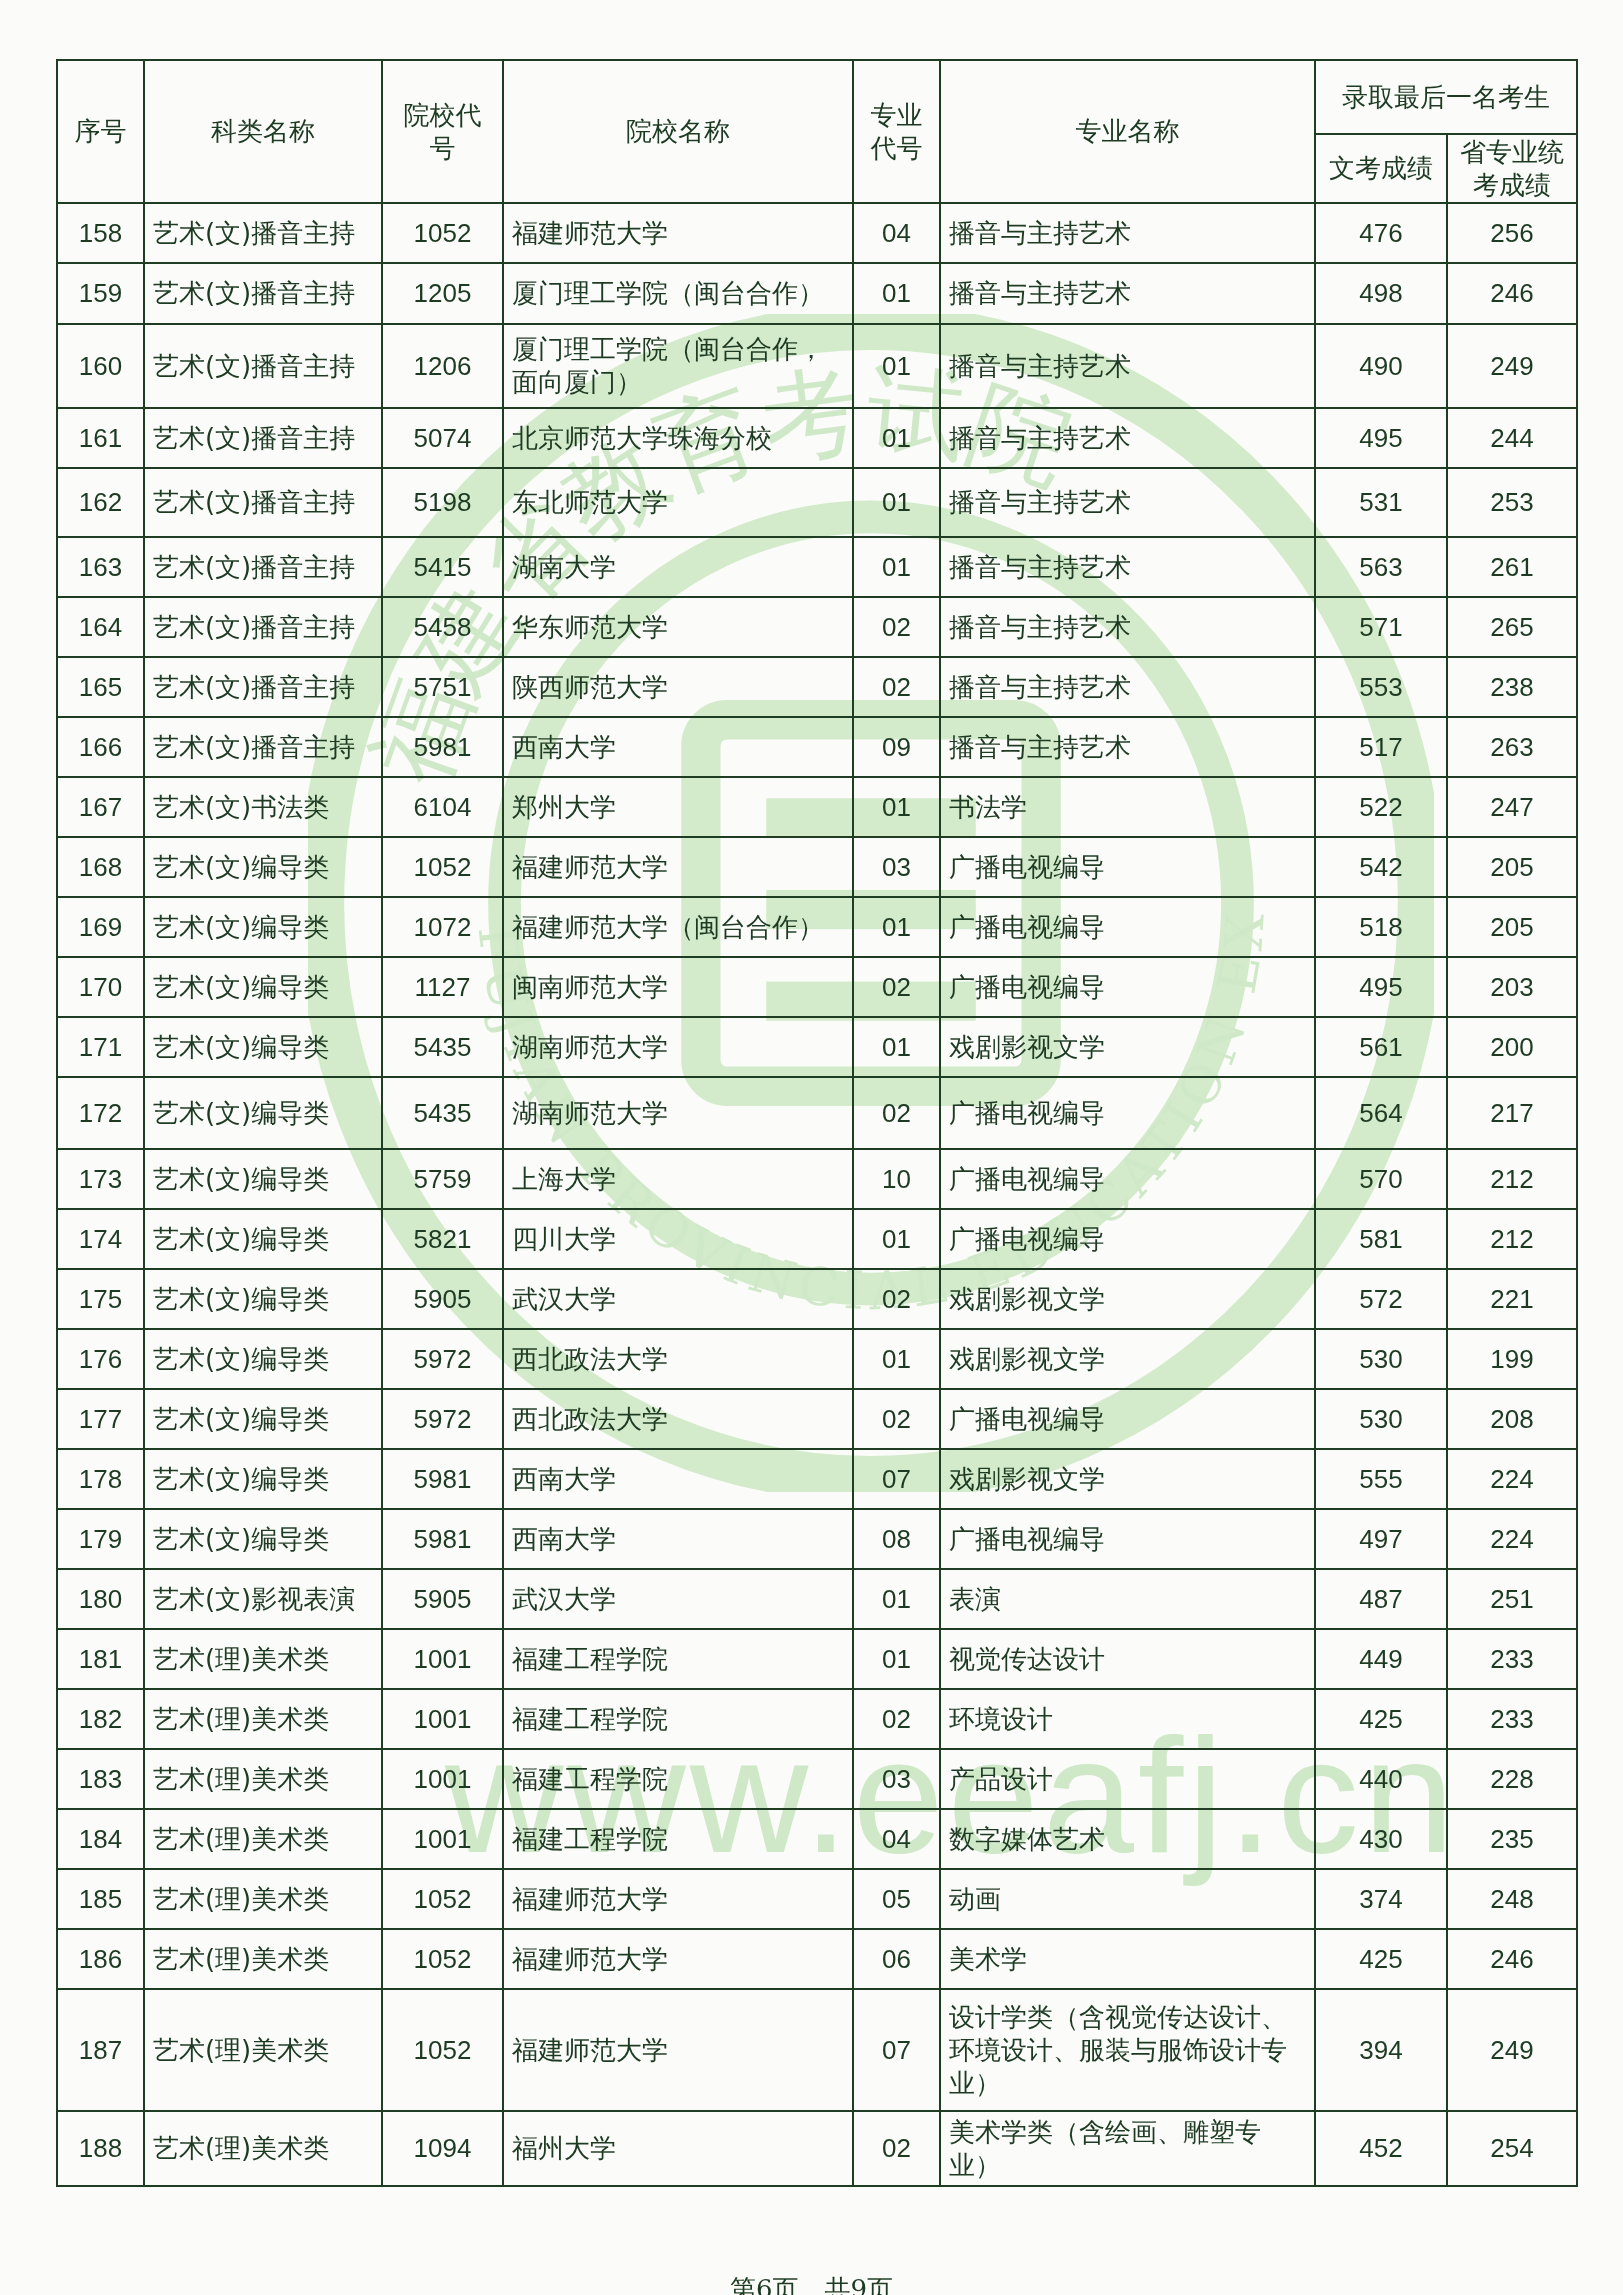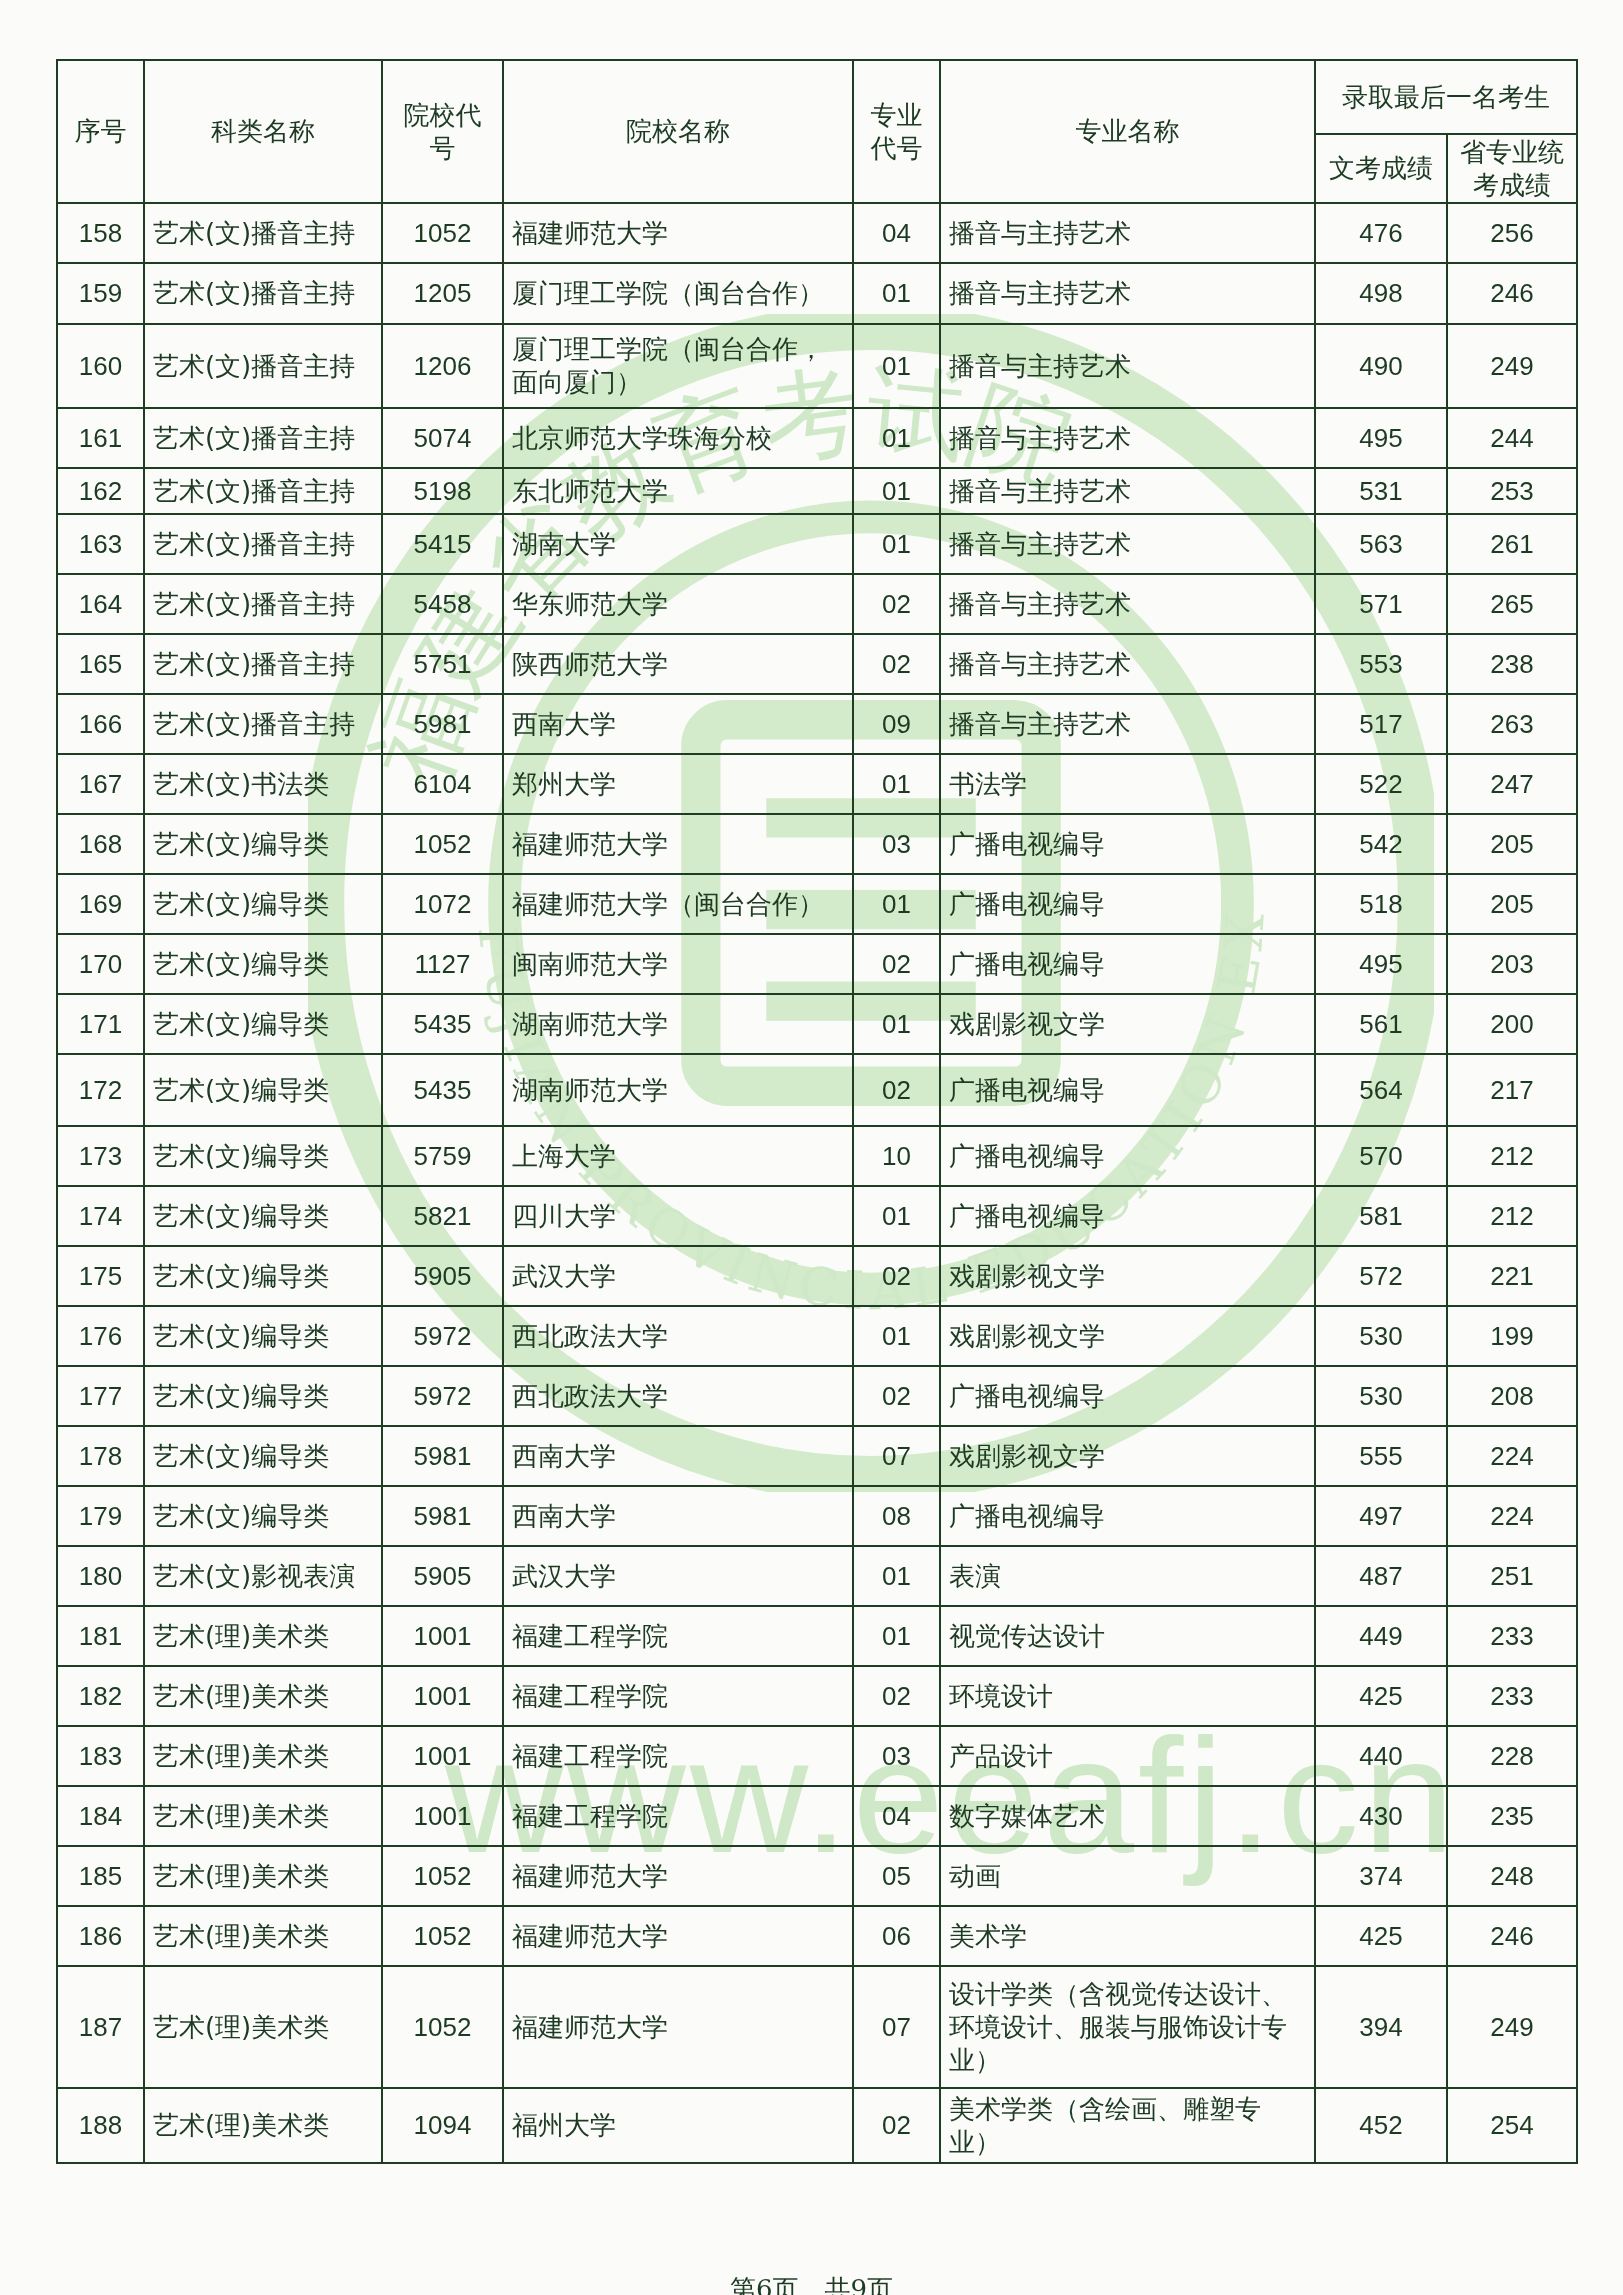--- a/index.html
+++ b/index.html
@@ -112,21 +112,21 @@
       <tr style="height: 60px; border-radius: 26px;">
         <td class="c">161</td>
         <td class="l">艺术(文)播音主持</td>
         <td class="c">5074</td>
         <td class="l">北京师范大学珠海分校</td>
         <td class="c">01</td>
         <td class="l">播音与主持艺术</td>
         <td class="c">495</td>
         <td class="c">244</td>
       </tr>
-      <tr style="height: 46px;">
+      <tr style="height: 69px;">
         <td class="c">162</td>
         <td class="l">艺术(文)播音主持</td>
         <td class="c">5198</td>
         <td class="l">东北师范大学</td>
         <td class="c">01</td>
         <td class="l">播音与主持艺术</td>
         <td class="c">531</td>
         <td class="c">253</td>
       </tr>
       <tr style="height: 60px;">

